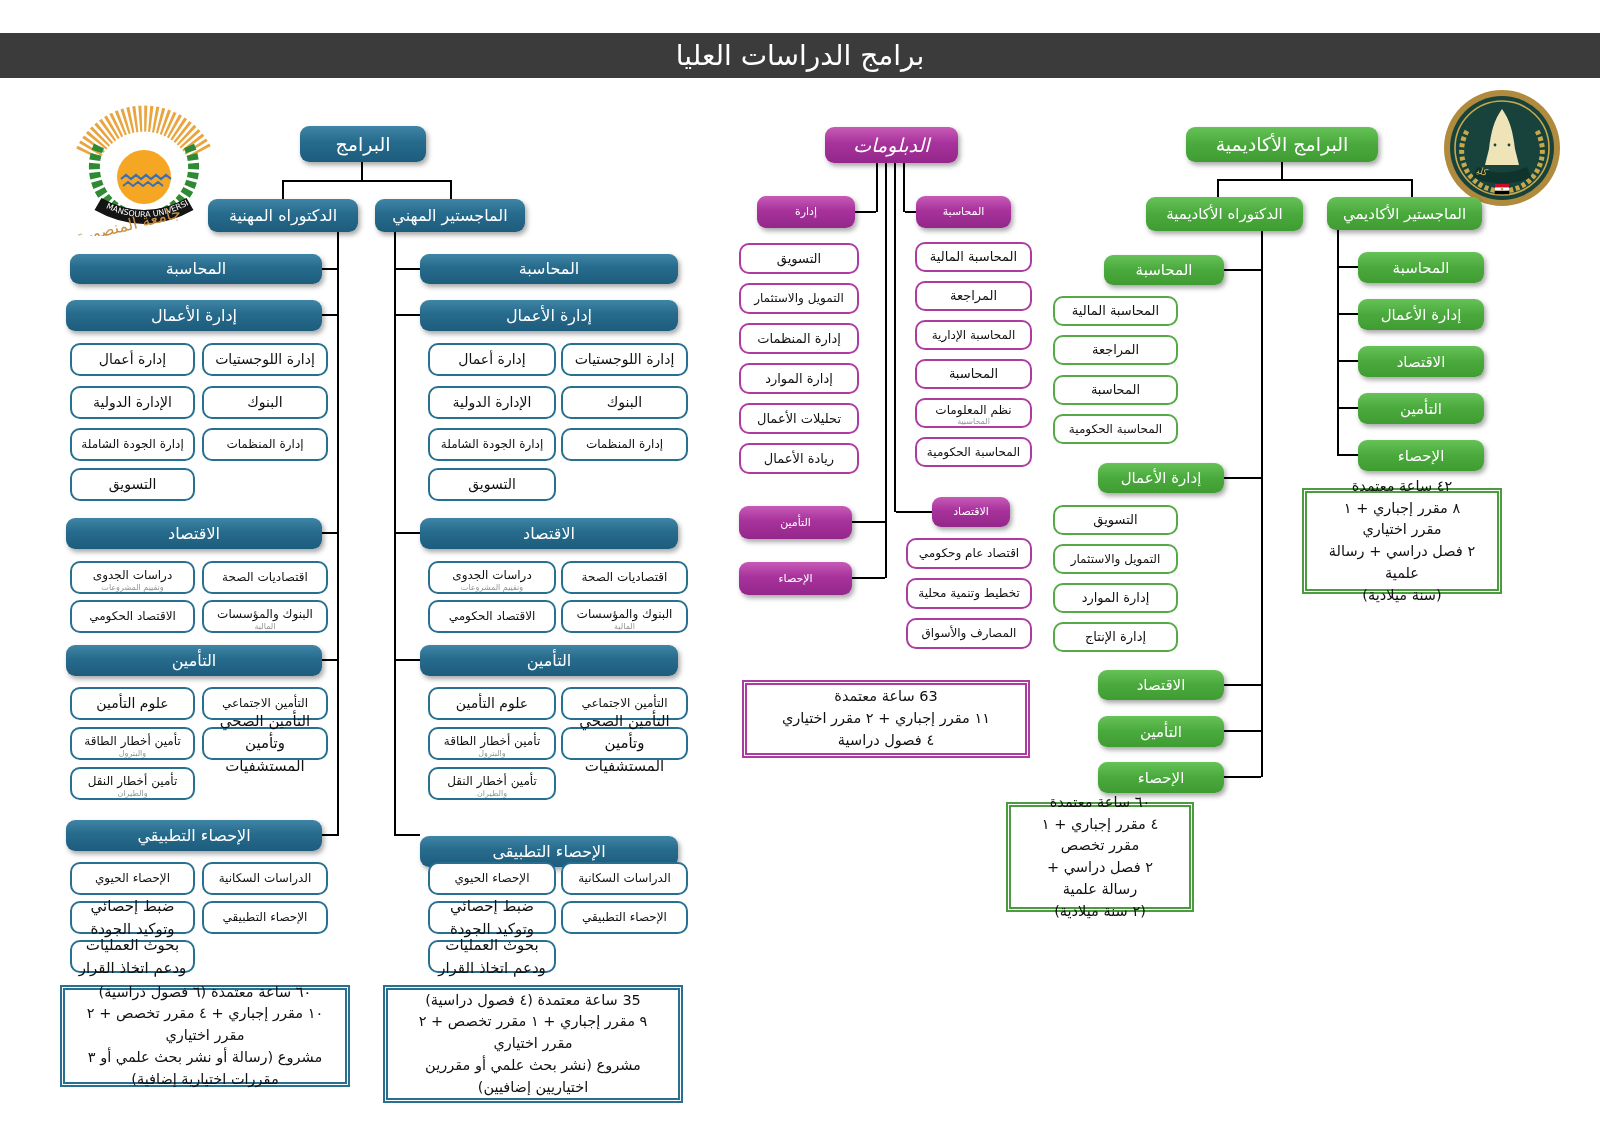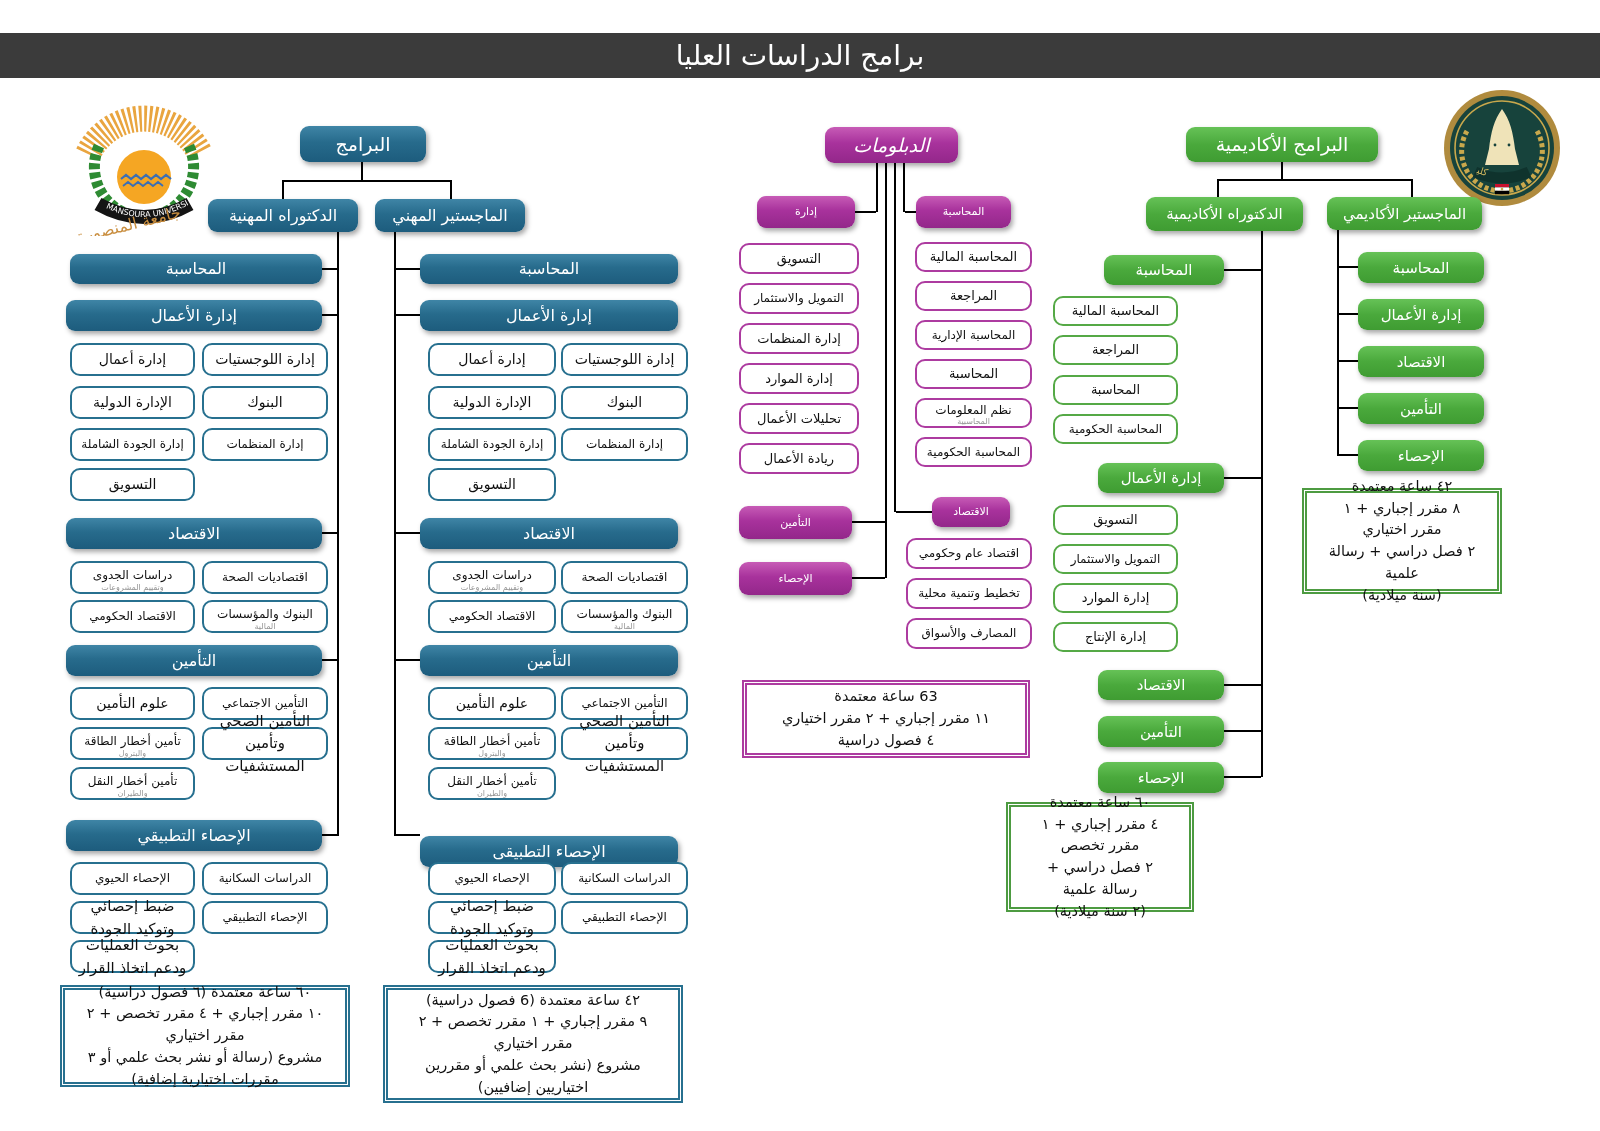--- a/index.html
+++ b/index.html
@@ -420,21 +420,21 @@
     </div>
     <div class="node gs" style="left: 1358px; top: 440px; width: 126px; height: 31px;">
       <span class="lbl">الإحصاء</span>
     </div>
     <div class="note t" style="left: 60px; top: 985px; width: 290px; height: 102px;">
       <div>٦٠ ساعة معتمدة (٦ فصول دراسية)</div>
       <div>١٠ مقرر إجباري + ٤ مقرر تخصص + ٢ مقرر اختياري</div>
       <div>مشروع (رسالة أو نشر بحث علمي أو ٣ مقررات اختيارية إضافية)</div>
     </div>
     <div class="note t" style="left: 383px; top: 985px; width: 300px; height: 118px;">
-      <div>٤٢ ساعة معتمدة (6 فصول دراسية)</div>
+      <div>35 ساعة معتمدة (٤ فصول دراسية)</div>
       <div>٩ مقرر إجباري + ١ مقرر تخصص + ٢ مقرر اختياري</div>
       <div>مشروع (نشر بحث علمي أو مقررين اختياريين إضافيين)</div>
     </div>
     <div class="note m" style="left: 742px; top: 680px; width: 288px; height: 78px;">
       <div>63 ساعة معتمدة</div>
       <div>١١ مقرر إجباري + ٢ مقرر اختياري</div>
       <div>٤ فصول دراسية</div>
     </div>
     <div class="note g" style="left: 1006px; top: 802px; width: 188px; height: 110px;">
       <div>٦٠ ساعة معتمدة</div>

